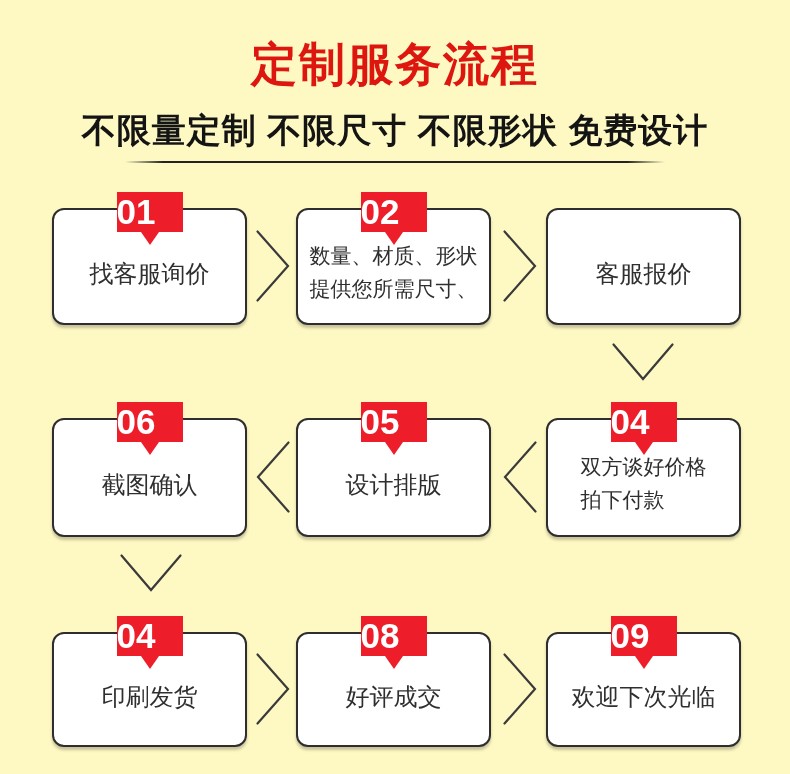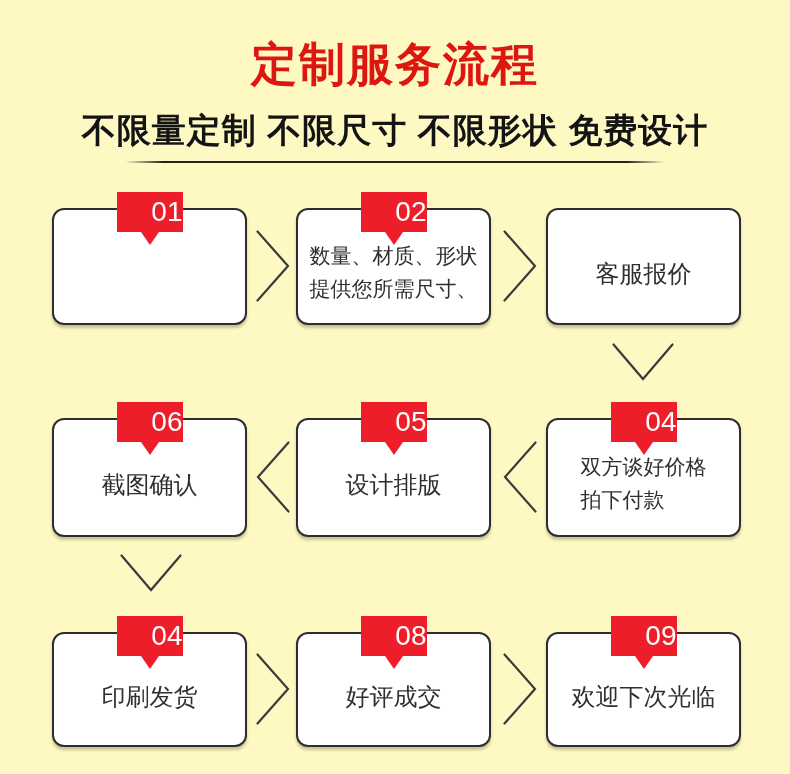--- a/index.html
+++ b/index.html
@@ -56,22 +56,22 @@
     line-height:1.4;
     padding-top:14px; 
   }
   .box.multi .lines{font-size:21px;line-height:1.55;padding-top:12px;}
   .tag{
     position:absolute;
     top:-18px;left:50%;transform:translateX(-50%);
     width:66px;height:40px;
     background:var(--tag-red);
     color:#ffffff;
-    font-size:28px;font-weight:normal;
-    display:flex;align-items:center;justify-content:flex-end;
+    font-size:35px;font-weight:bold;
+    display:flex;align-items:center;justify-content:flex-start;
     z-index:2;
   }
   .tag::after{
     content:"";
     position:absolute;
     top:40px;left:50%;transform:translateX(-50%);
     width:0;height:0;
     border-left:9px solid transparent;
     border-right:9px solid transparent;
     border-top:13px solid var(--tag-red);
@@ -85,20 +85,23 @@
 <div class="stage">
 
   <div class="title">定制服务流程</div>
   <div class="subtitle">不限量定制 不限尺寸 不限形状 免费设计</div>
   <div class="divider"></div>
 
   <div class="box single c1 r1">
     <div class="tag">
         <span>01</span>
       </div>
+    <div class="lines">
+      <div>找客服询价</div>
+    </div>
   </div>
 
   <div class="arrow" style="left:256px;top:230px">
     <svg width="34" height="72" viewBox="0 0 34 72">
         <polyline points="1.5,1.5 32,36 1.5,70.5" fill="none" stroke="#3a3a3a" stroke-width="2.2" stroke-linecap="round"></polyline>
       </svg>
   </div>
 
   <div class="box multi c2 r1">
     <div class="tag">

